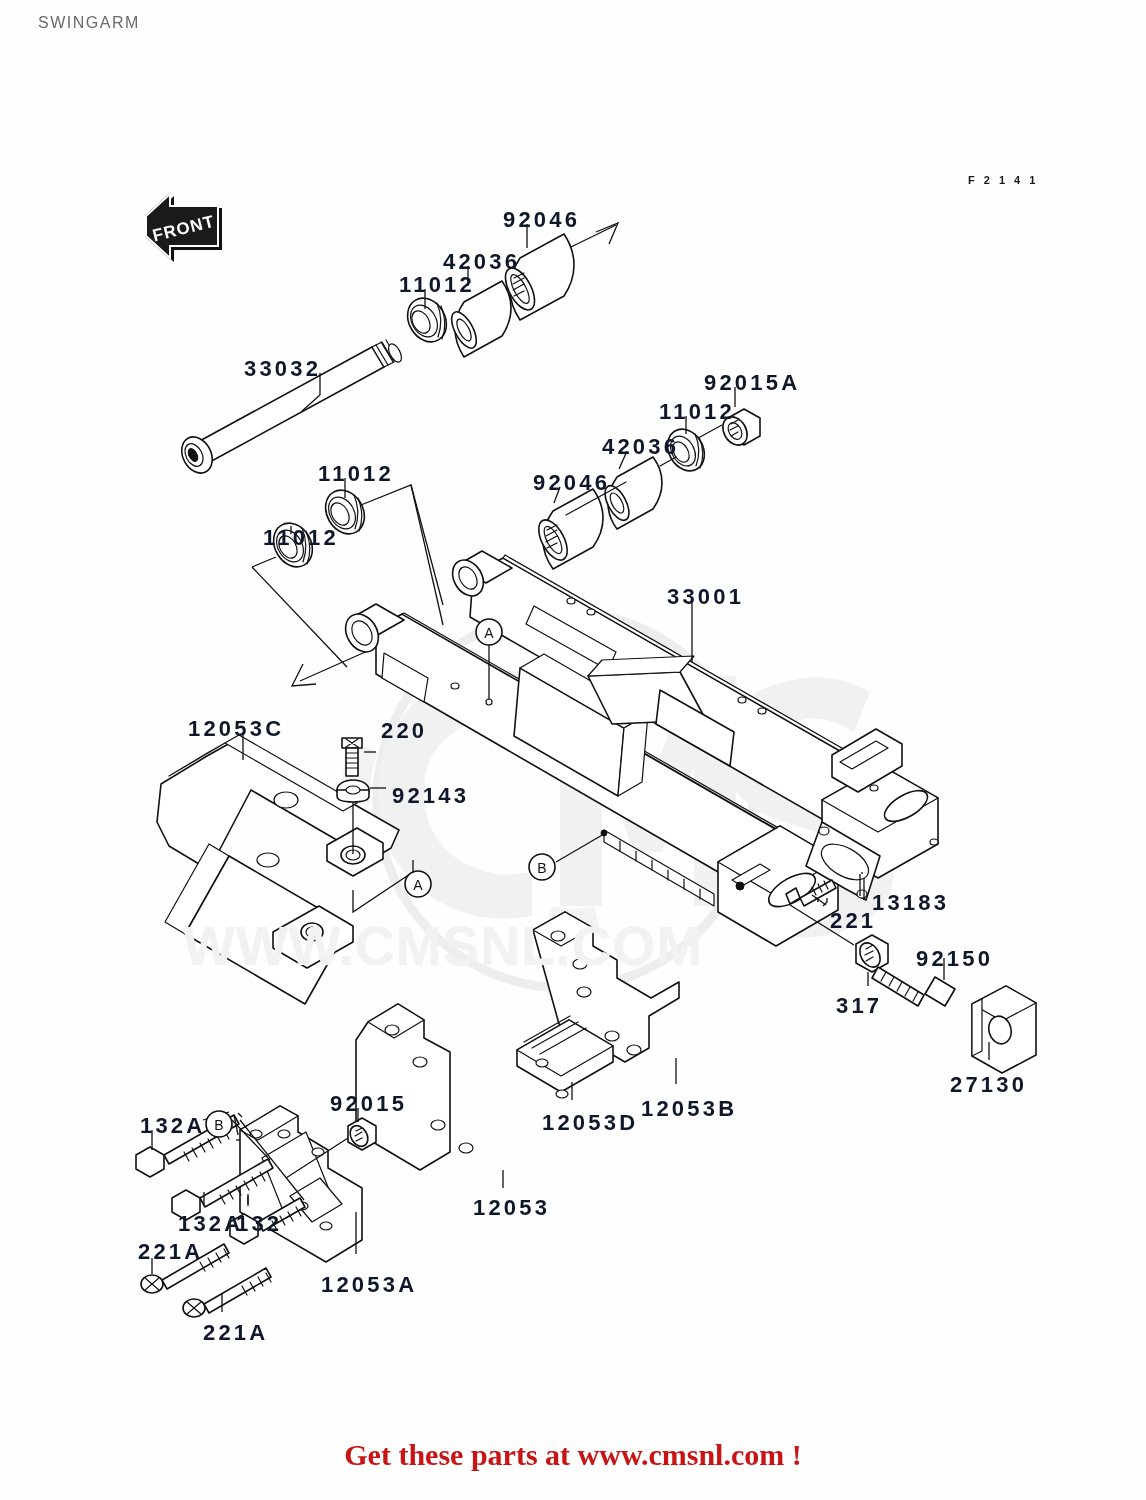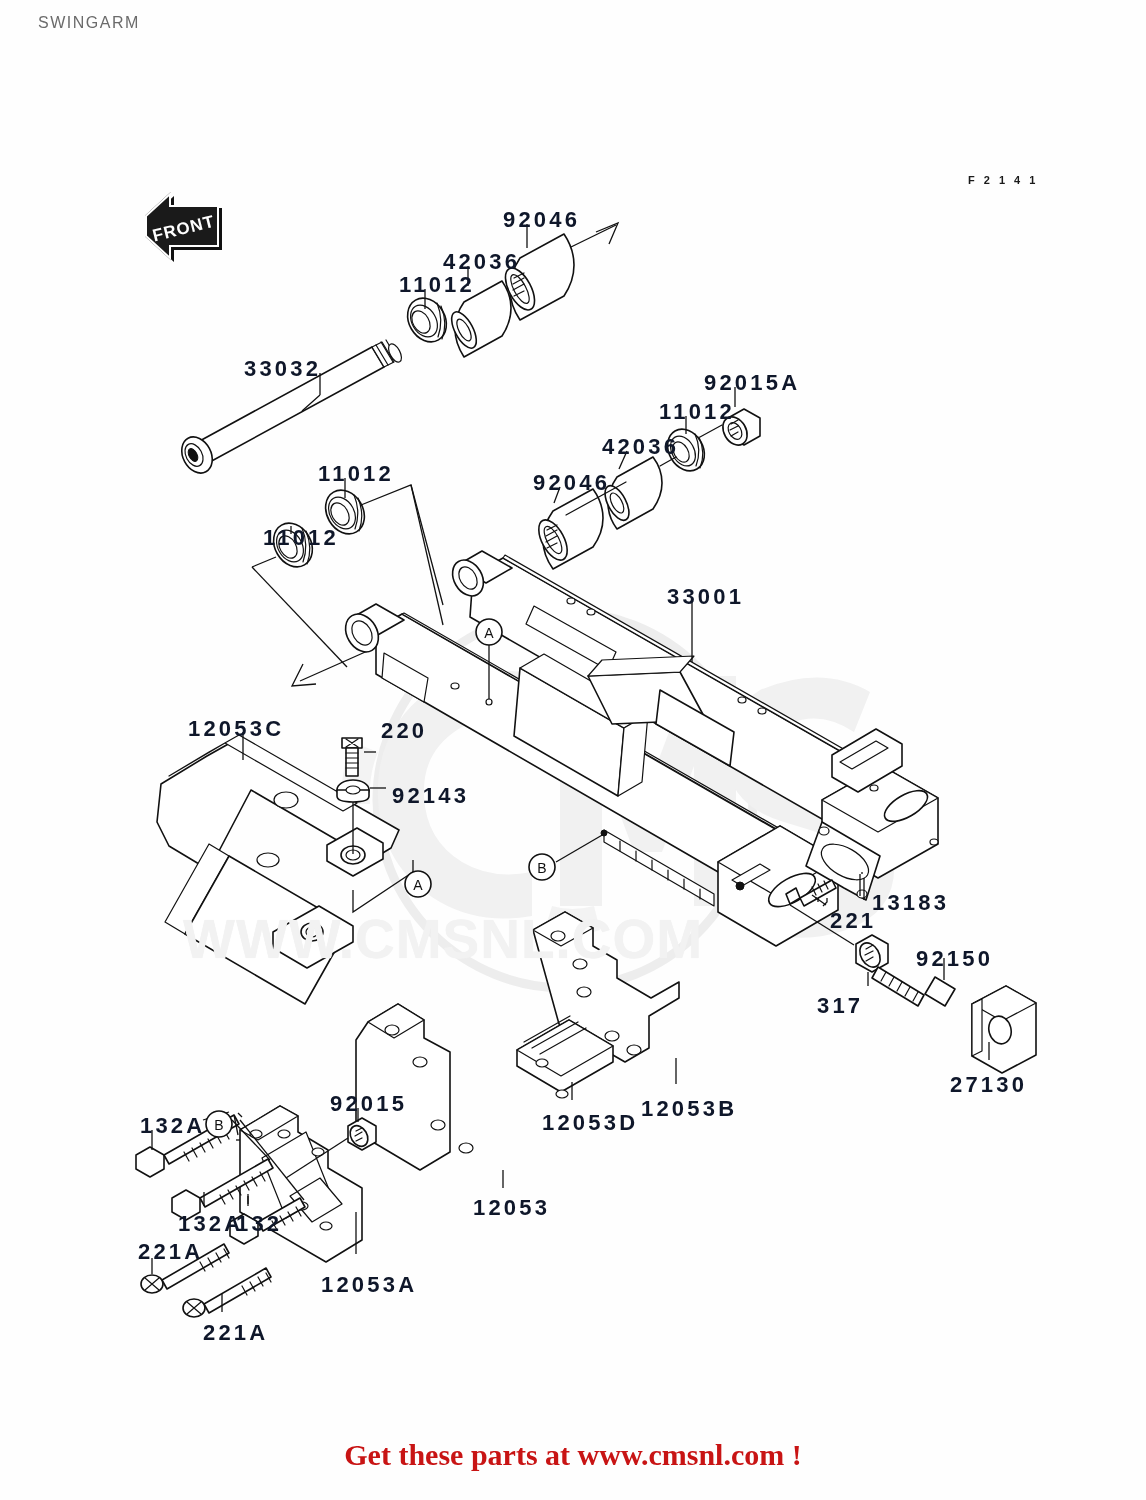--- a/index.html
+++ b/index.html
@@ -29,21 +29,21 @@
     position:absolute;
     font-size:22px;
     letter-spacing:3.2px;
     color:#0f172a;
     font-weight:700;
     white-space:nowrap;
     font-family:"Liberation Sans", sans-serif;
   }
   
   #watermark{
-    position:absolute;left:0;top:9px;width:947px;height:1420px;
+    position:absolute;left:0;top:16px;width:947px;height:1420px;
     pointer-events:none;
   }
   #wm-text{
     position:absolute;left:183px;top:898px;
     font-size:55px;font-weight:700;letter-spacing:1px;
     color:#f2f2f2;
     font-family:"Liberation Sans", sans-serif;
     text-shadow:0 0 1px #efefef;
   }
   .front-badge{position:absolute;left:138px;top:192px;}
@@ -442,21 +442,21 @@
     <div class="plabel" style="left: 318px; top: 461px;">11012</div>
     <div class="plabel" style="left: 533px; top: 470px;">92046</div>
     <div class="plabel" style="left: 263px; top: 525px;">11012</div>
     <div class="plabel" style="left: 667px; top: 584px;">33001</div>
     <div class="plabel" style="left: 188px; top: 716px;">12053C</div>
     <div class="plabel" style="left: 381px; top: 718px; text-align: right;">220</div>
     <div class="plabel" style="left: 392px; top: 783px;">92143</div>
     <div class="plabel" style="left: 872px; top: 890px;">13183</div>
     <div class="plabel" style="left: 830px; top: 908px;">221</div>
     <div class="plabel" style="left: 916px; top: 946px;">92150</div>
-    <div class="plabel" style="left: 817px; top: 993px;">317</div>
+    <div class="plabel" style="left: 836px; top: 993px;">317</div>
     <div class="plabel" style="left: 950px; top: 1072px;">27130</div>
     <div class="plabel" style="left: 641px; top: 1096px; text-align: center;">12053B</div>
     <div class="plabel" style="left: 542px; top: 1110px;">12053D</div>
     <div class="plabel" style="left: 330px; top: 1091px;">92015</div>
     <div class="plabel" style="left: 140px; top: 1113px;">132A</div>
     <div class="plabel" style="left: 473px; top: 1195px;">12053</div>
     <div class="plabel" style="left: 178px; top: 1211px;">132A</div>
     <div class="plabel" style="left: 236px; top: 1211px;">132</div>
     <div class="plabel" style="left: 138px; top: 1239px;">221A</div>
     <div class="plabel" style="left: 321px; top: 1272px;">12053A</div>

